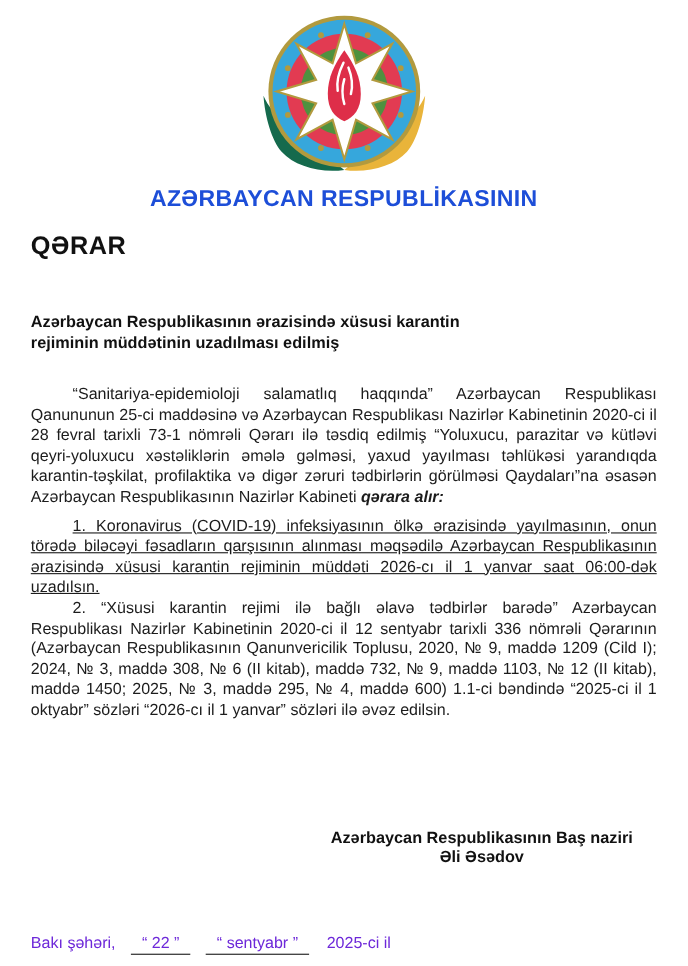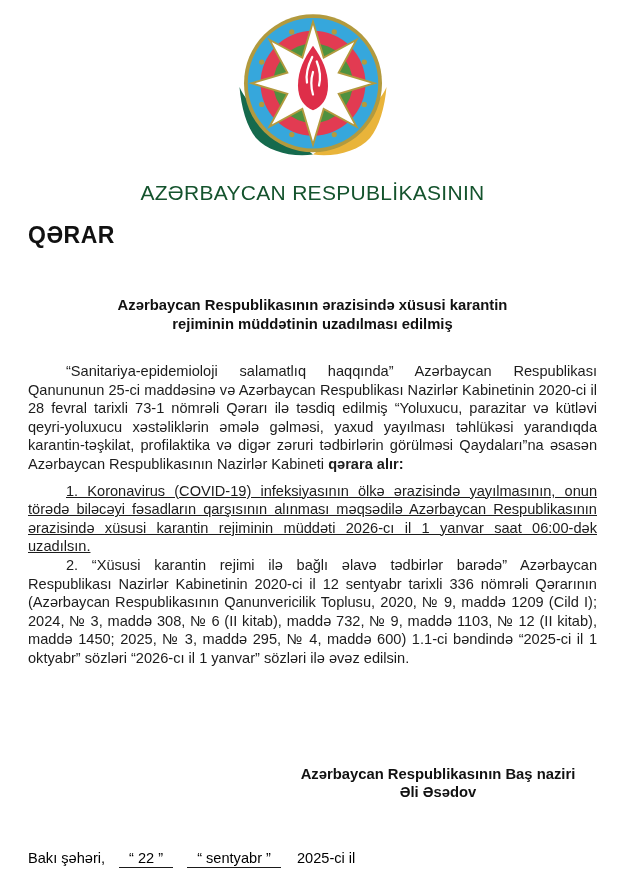--- a/index.html
+++ b/index.html
@@ -12,68 +12,67 @@
   .page {
     width: 625px; height: 878px;
     padding: 12px 28px 0 28px;
     position: relative;
   }
   .emblem-wrap {
     width: 150px; height: 150px;
     margin: 0 auto;
   }
   .org-name {
-    margin-top: 14px;
+    margin-top: 2px;
     text-align: center;
-    font-weight: normal;
+    font-weight: bold;
     font-size: 21px;
     line-height: 33px;
     letter-spacing: 0.3px;
-    color: #14532d;
+    color: #1d4ed8;
   }
   .doc-type {
     margin-top: 13px;
     font-weight: bold;
     font-size: 23px;
     letter-spacing: 0.5px;
     color: #111;
   }
   .doc-title {
     margin-top: 47px;
-    text-align: center;
     font-weight: bold;
     font-size: 14.8px;
     line-height: 19px;
     color: #111;
   }
   .content {
     margin-top: 28px;
     font-size: 14.6px;
     line-height: 18.6px;
     text-align: justify;
     color: #1c1c1c;
   }
   .content p { text-indent: 38px; }
   .content p.item-1 { margin-top: 8px; text-decoration: underline; }
-  .bold { font-weight: bold; }
+  .bold { font-weight: bold; font-style: italic; }
   .signature {
     margin-top: 97px;
     margin-left: 255px;
     width: 310px;
     text-align: center;
     font-weight: bold;
     font-size: 14.8px;
     line-height: 18px;
     color: #111;
   }
   .footer {
     position: absolute;
     left: 28px; bottom: 10px;
     font-size: 14.6px;
-    color: #000000;
+    color: #6d28d9;
     white-space: nowrap;
   }
   .footer .seg { display: inline-block; }
   .footer .blank {
     border-bottom: 1.6px solid #1a1a1a;
     padding: 0 10px 1px 10px;
     margin-left: 14px;
   }
   .footer .year { margin-left: 16px; }
   svg { display: block; }

